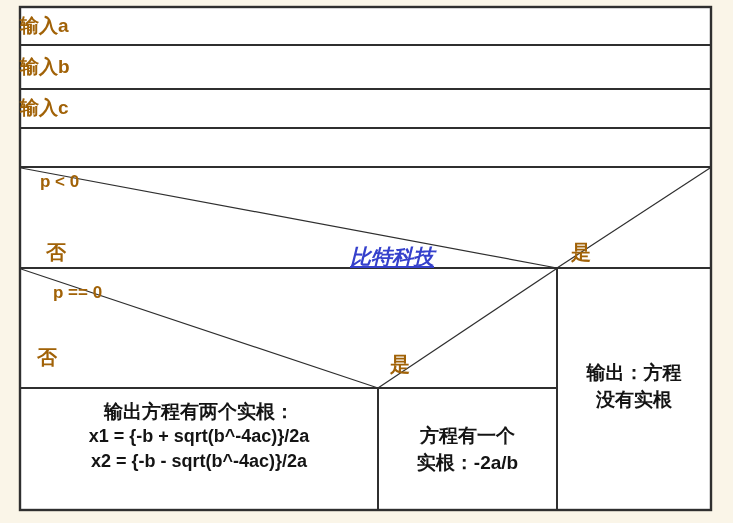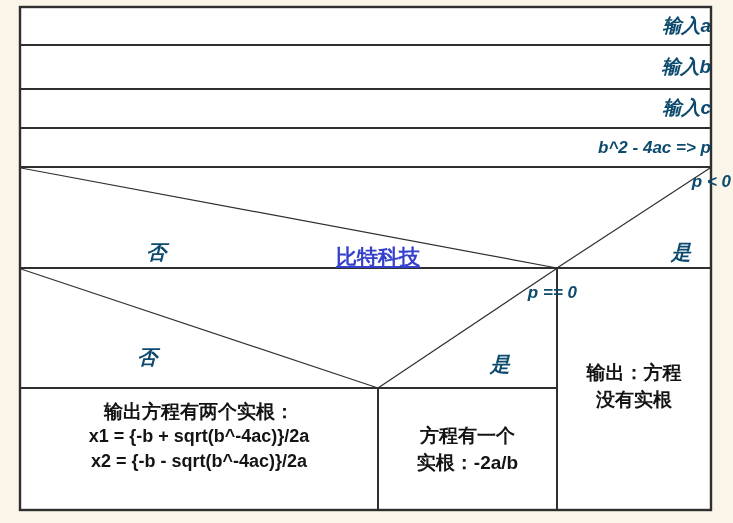--- a/index.html
+++ b/index.html
@@ -21,25 +21,24 @@
     width: 691px; height: 503px;
     background: #ffffff;
   }
   svg.lines {
     position: absolute;
     left: 0; top: 0;
     width: 733px; height: 523px;
   }
   .txt {
     position: absolute;
-    color: #0c4a6e;
+    color: #a16207;
     font-weight: bold;
-    text-align: right;
+    text-align: left;
     white-space: nowrap;
-    font-style: italic;
   }
   .cell-label { font-size: 19px; line-height: 38px; left: 20px; width: 691px; }
   .cond-label { font-size: 17px; line-height: 22px; margin-left: 20px; }
   .branch-label { font-size: 20px; line-height: 26px; }
   .watermark-brand {
     position: absolute;
     font-size: 21px;
     font-weight: bold;
     color: #3540cc;
     text-decoration: underline;
@@ -87,26 +86,25 @@
     <line x1="21" y1="168" x2="557" y2="268" stroke="#2f2f2f" stroke-width="1.2"></line>
     <line x1="710" y1="168" x2="557" y2="268" stroke="#2f2f2f" stroke-width="1.2"></line>
 
     <line x1="21" y1="269" x2="378" y2="388" stroke="#2f2f2f" stroke-width="1.2"></line>
     <line x1="556" y1="269" x2="378" y2="388" stroke="#2f2f2f" stroke-width="1.2"></line>
   </svg>
 
   <div class="txt cell-label" style="top:7px;">输入a</div>
   <div class="txt cell-label" style="top:48px;">输入b</div>
   <div class="txt cell-label" style="top:89px;">输入c</div>
-  <div class="txt cell-label" style="top:129px; font-size:17px;">b^2 - 4ac =&gt; p</div>
 
   <div class="txt cond-label" style="left:20px; width:691px; top:171px;">p &lt; 0</div>
   <div class="txt branch-label" style="left:46px;  width:120px; top:239px;">否</div>
   <div class="txt branch-label" style="left:571px; width:120px; top:239px;">是</div>
-  <div class="watermark-brand" style="left:278px; width:200px; top:243px;">比特科技</div>
+  <div class="watermark-brand" style="left:292px; width:200px; top:243px;font-style:italic;">比特科技</div>
 
   <div class="txt cond-label" style="left:20px; width:537px; top:282px;padding-left:13px;">p == 0</div>
   <div class="txt branch-label" style="left:37px;  width:120px; top:344px;">否</div>
   <div class="txt branch-label" style="left:390px; width:120px; top:351px;">是</div>
 
   <div class="multi two-roots" style="left:20px; top:399px; width:358px;">
     <span class="ln ln1">输出方程有两个实根：</span>
     <span class="ln ln2">x1 = {-b + sqrt(b^-4ac)}/2a</span>
     <span class="ln ln3">x2 = {-b - sqrt(b^-4ac)}/2a</span>
   </div>

